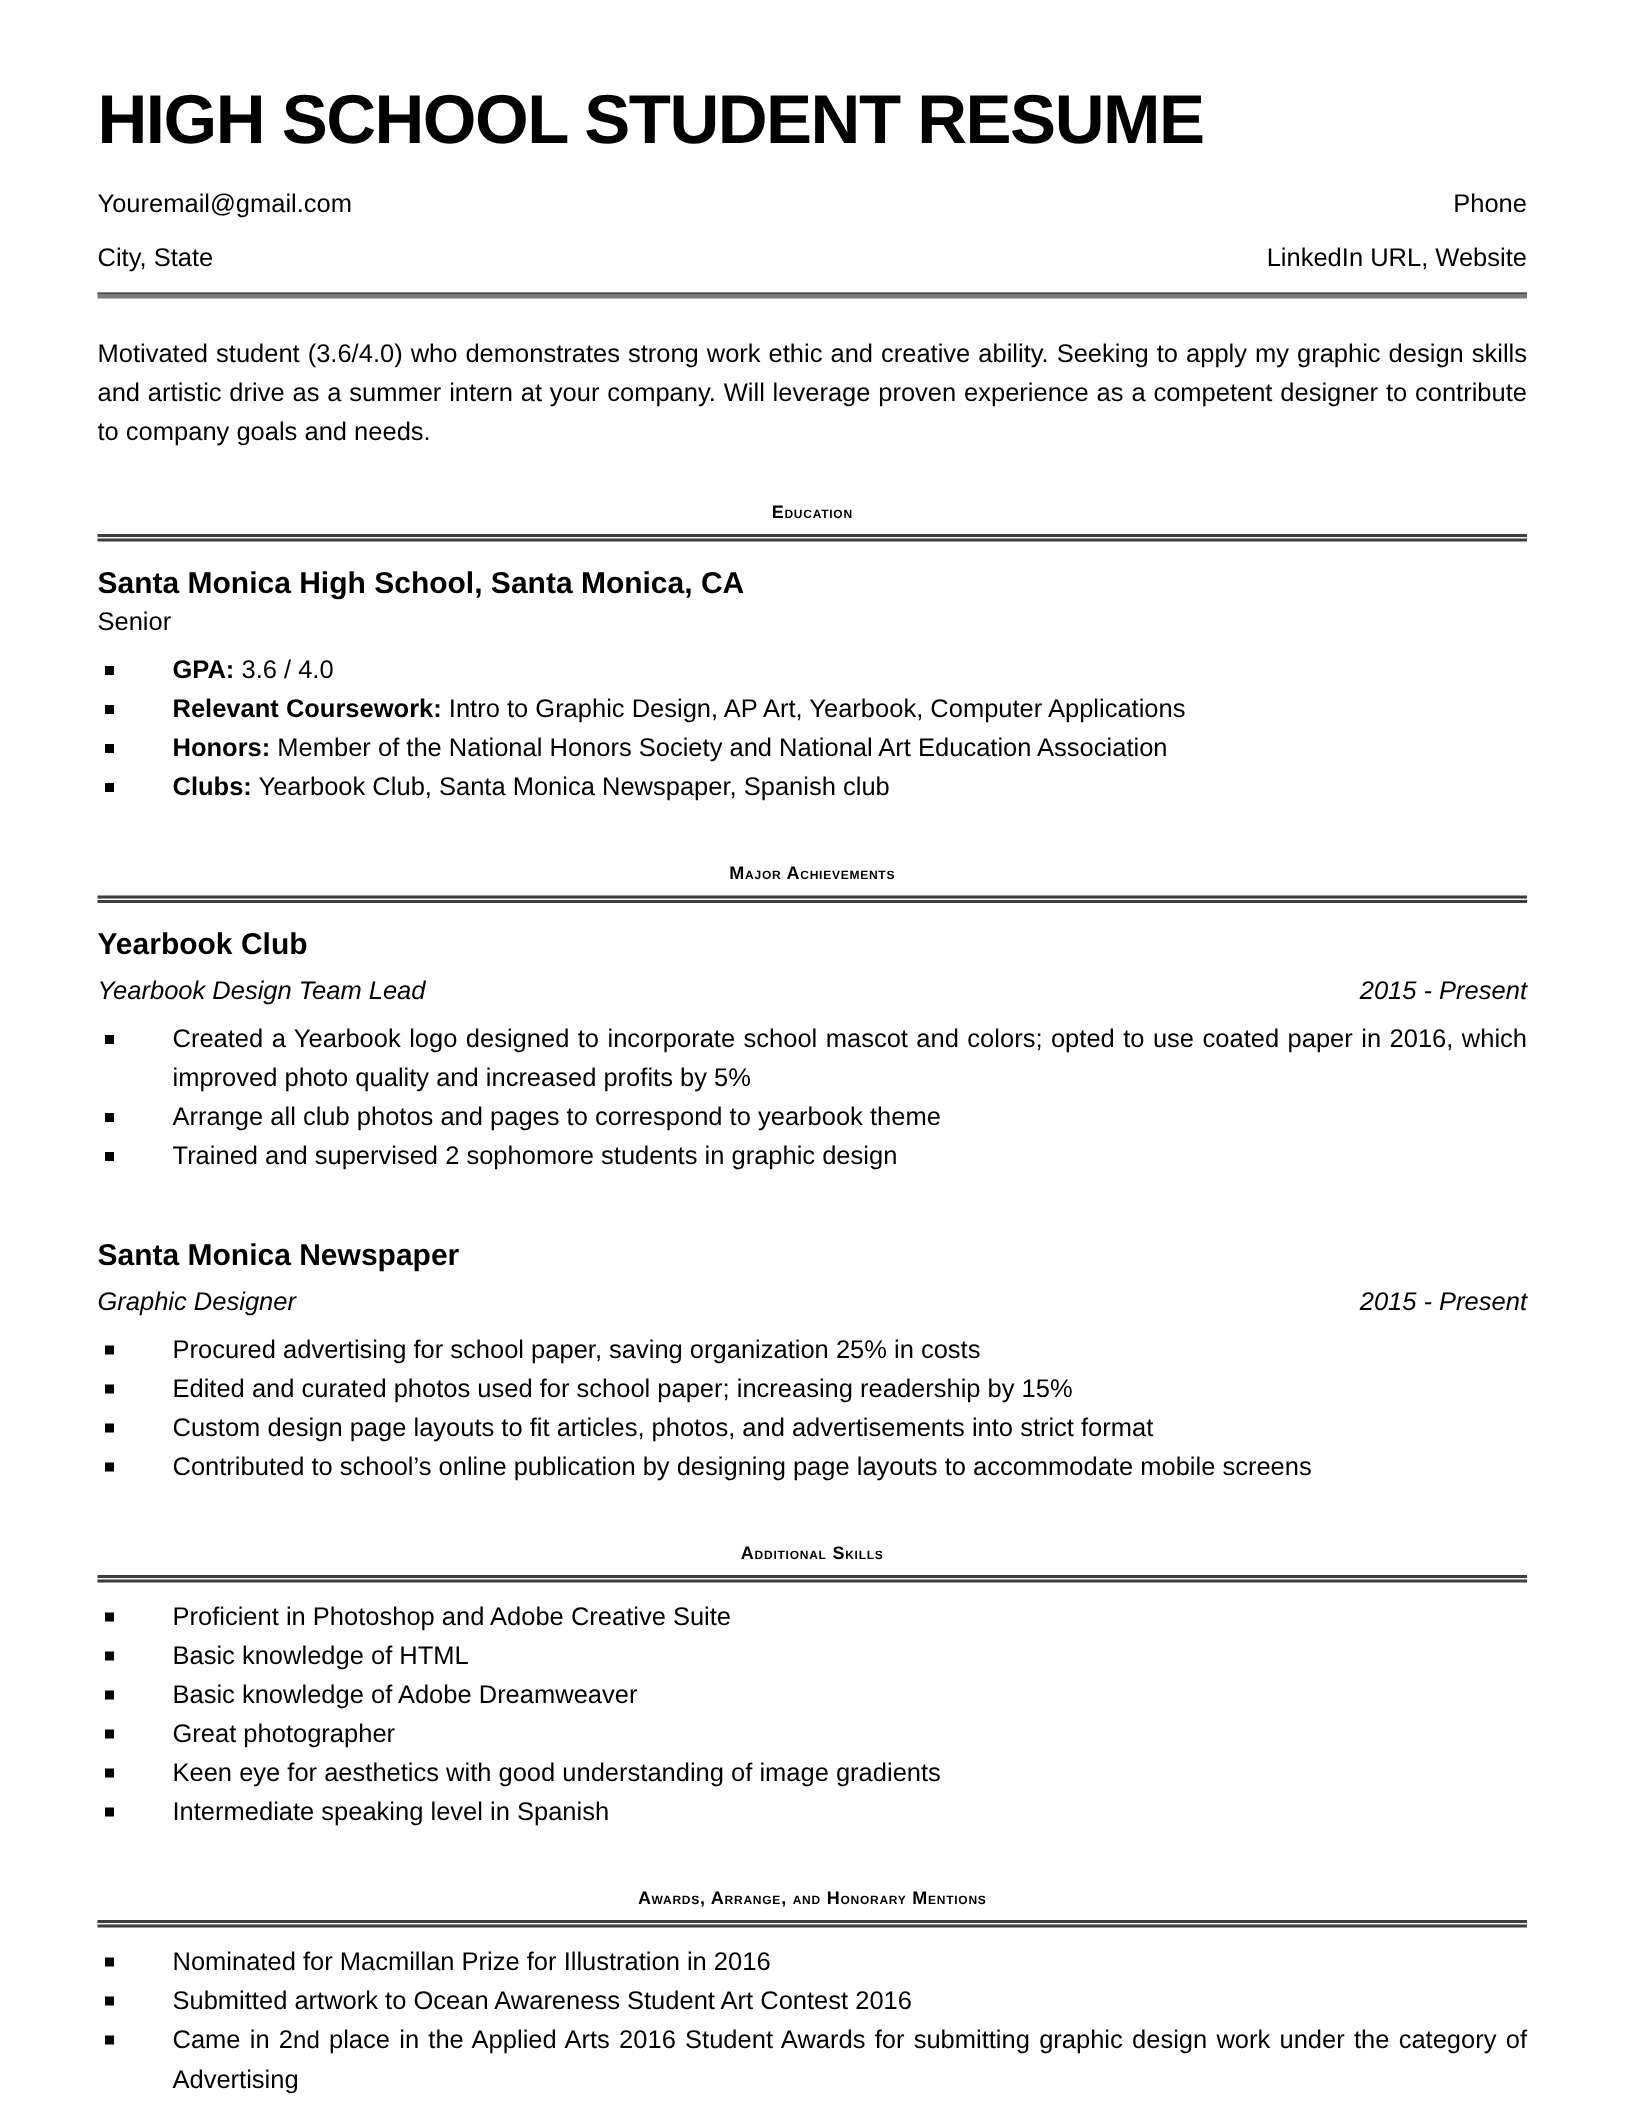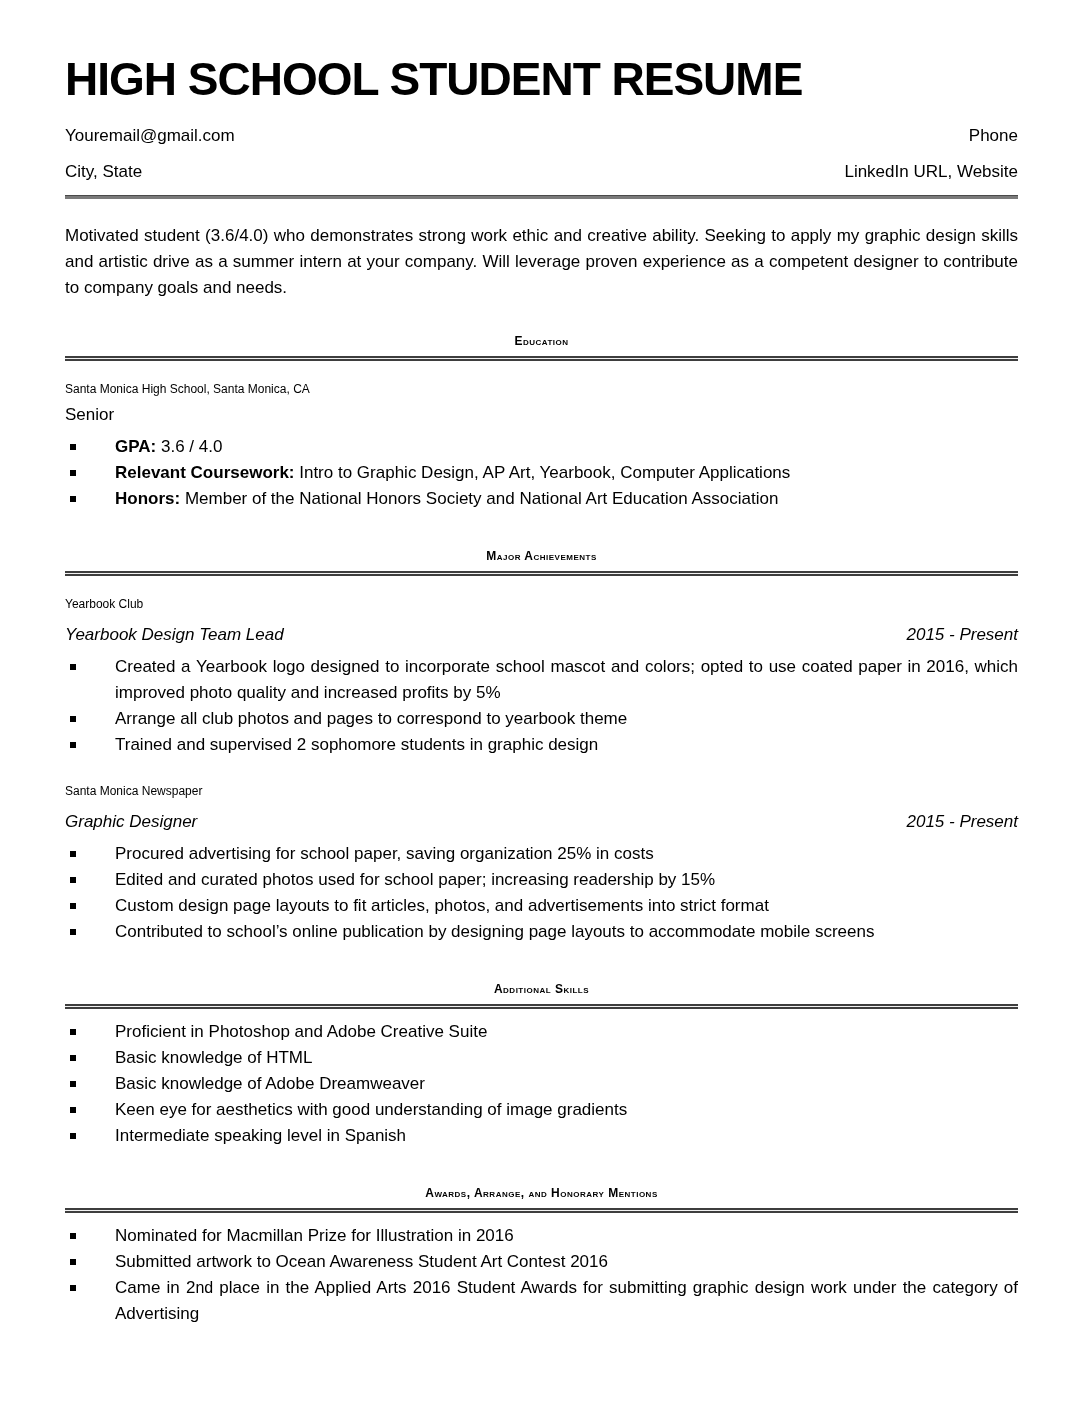--- a/index.html
+++ b/index.html
@@ -52,22 +52,22 @@
     line-height: 24px;
   }
   .rule-sec {
     height: 1px;
     background: #f2f2f2;
     border-top: 2px solid #3e3e3e;
     border-bottom: 2px solid #3e3e3e;
     margin: 3px 0 0 0;
   }
   .entry-org {
-    font-weight: 400;
-    font-size: 12px;
+    font-weight: 700;
+    font-size: 20px;
     margin-top: 15px;
     line-height: 26px;
   }
   .entry-meta {
     display: flex;
     justify-content: space-between;
     font-style: italic;
     margin-top: 5px;
     line-height: 26px;
     text-align: right;
@@ -91,21 +91,21 @@
     width: 6px;
     height: 6px;
     background: #000000;
   }
   ul.bullets li strong {
     font-weight: 700;
   }
   .tiny {
     font-size: 16px;
   }
-  .mt-entry { margin-top: 20px; }
+  .mt-entry { margin-top: 40px; }
   .mt-sec   { margin-top: 32px; }
 </style>
 </head>
 <body>
 
 <div class="page">
 
   <h1 class="title">HIGH SCHOOL STUDENT RESUME</h1>
 
   <div class="contact-row">
@@ -121,20 +121,21 @@
   <p class="summary">Motivated student (3.6/4.0) who demonstrates strong work ethic and creative ability. Seeking to apply my graphic design skills and artistic drive as a summer intern at your company. Will leverage proven experience as a competent designer to contribute to company goals and needs.</p>
 
   <h2 class="sec-heading">Education</h2>
   <div class="rule-sec"></div>
   <div class="entry-org">Santa Monica High School, Santa Monica, CA</div>
   <div>Senior</div>
   <ul class="bullets" id="edu-list">
       <li><strong>GPA:</strong> 3.6 / 4.0</li>
       <li><strong>Relevant Coursework:</strong> Intro to Graphic Design, AP Art, Yearbook, Computer Applications</li>
       <li><strong>Honors:</strong> Member of the National Honors Society and National Art Education Association</li>
+      <li><strong>Clubs:</strong> Yearbook Club, Santa Monica Newspaper, Spanish club</li>
     </ul>
 
   <h2 class="sec-heading mt-sec">Major Achievements</h2>
   <div class="rule-sec"></div>
   <div id="achievement-entries">
       <div>
         <div class="entry-org">Yearbook Club</div>
         <div class="entry-meta">
           <span>Yearbook Design Team Lead</span>
           <span>2015 - Present</span>
@@ -159,20 +160,21 @@
         </ul>
       </div>
     </div>
 
   <h2 class="sec-heading mt-sec">Additional Skills</h2>
   <div class="rule-sec"></div>
   <ul class="bullets" id="skills-list" style="margin-top:10px;">
       <li>Proficient in Photoshop and Adobe Creative Suite</li>
       <li>Basic knowledge of HTML</li>
       <li>Basic knowledge of Adobe Dreamweaver</li>
+      <li>Great photographer</li>
       <li>Keen eye for aesthetics with good understanding of image gradients</li>
       <li>Intermediate speaking level in Spanish</li>
     </ul>
 
   <h2 class="sec-heading mt-sec">Awards, Arrange, and Honorary Mentions</h2>
   <div class="rule-sec"></div>
   <ul class="bullets" id="awards-list" style="margin-top:10px;">
       <li>Nominated for Macmillan Prize for Illustration in 2016</li>
       <li>Submitted artwork to Ocean Awareness Student Art Contest 2016</li>
       <li>Came in 2<span class="tiny">nd</span> place in the Applied Arts 2016 Student Awards for submitting graphic design work under the category of Advertising</li>

